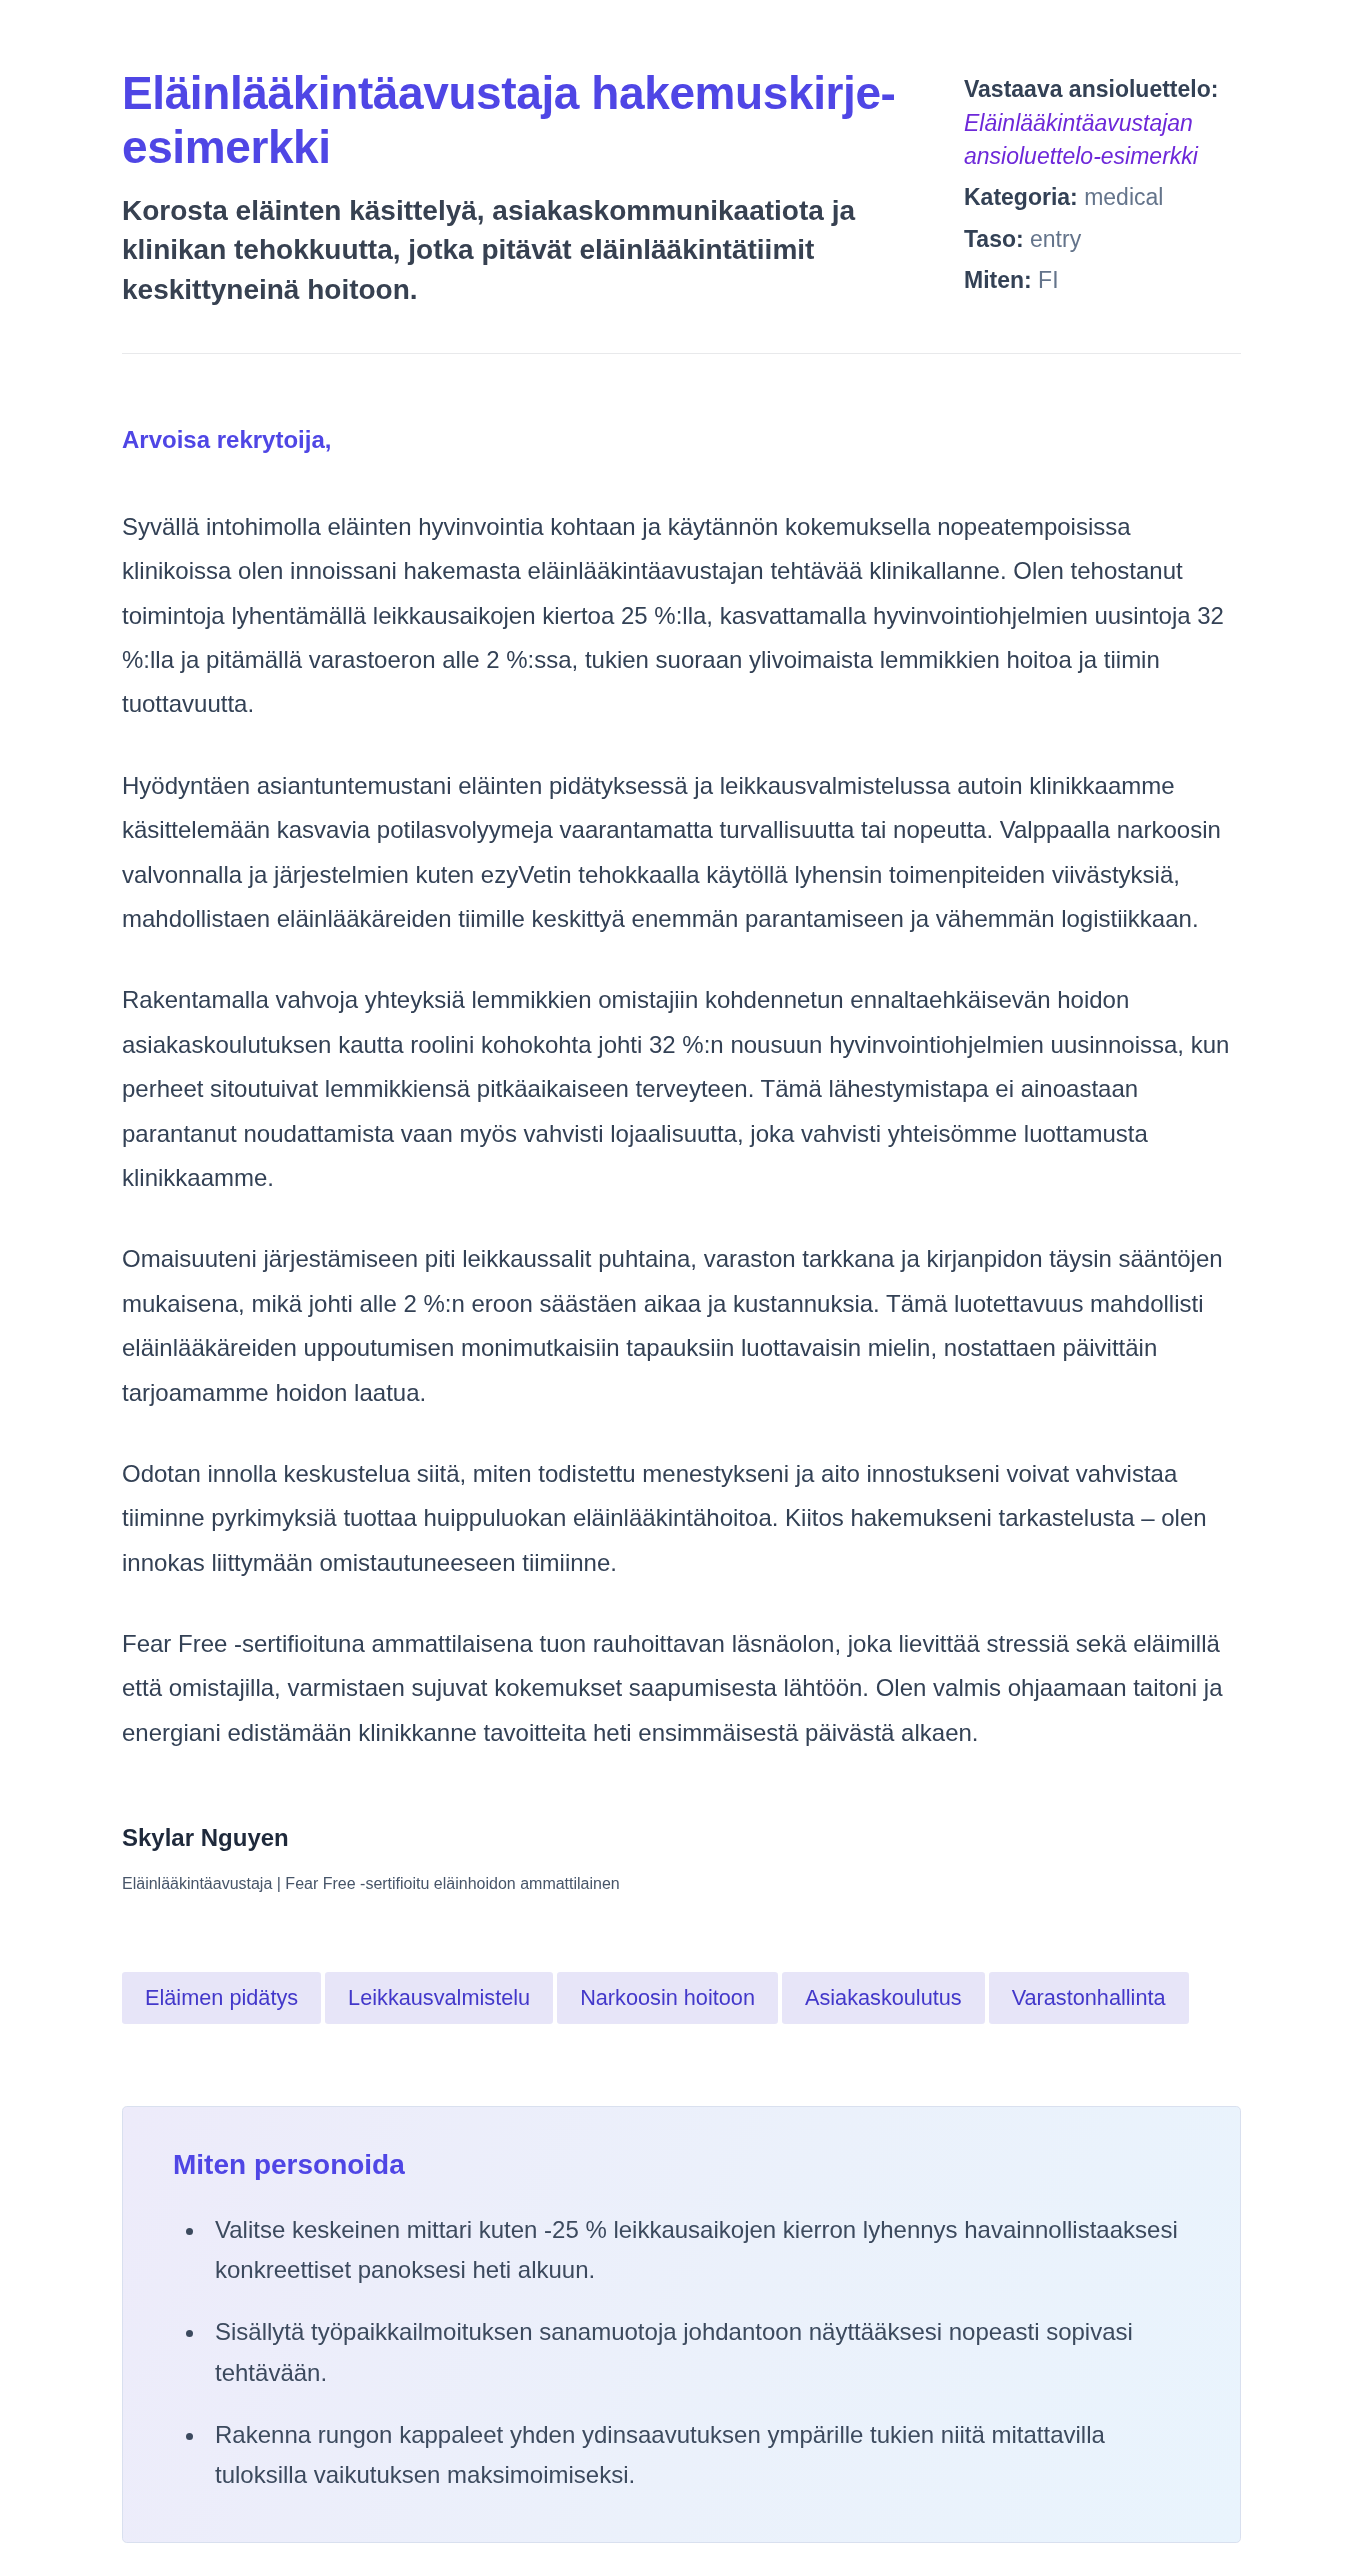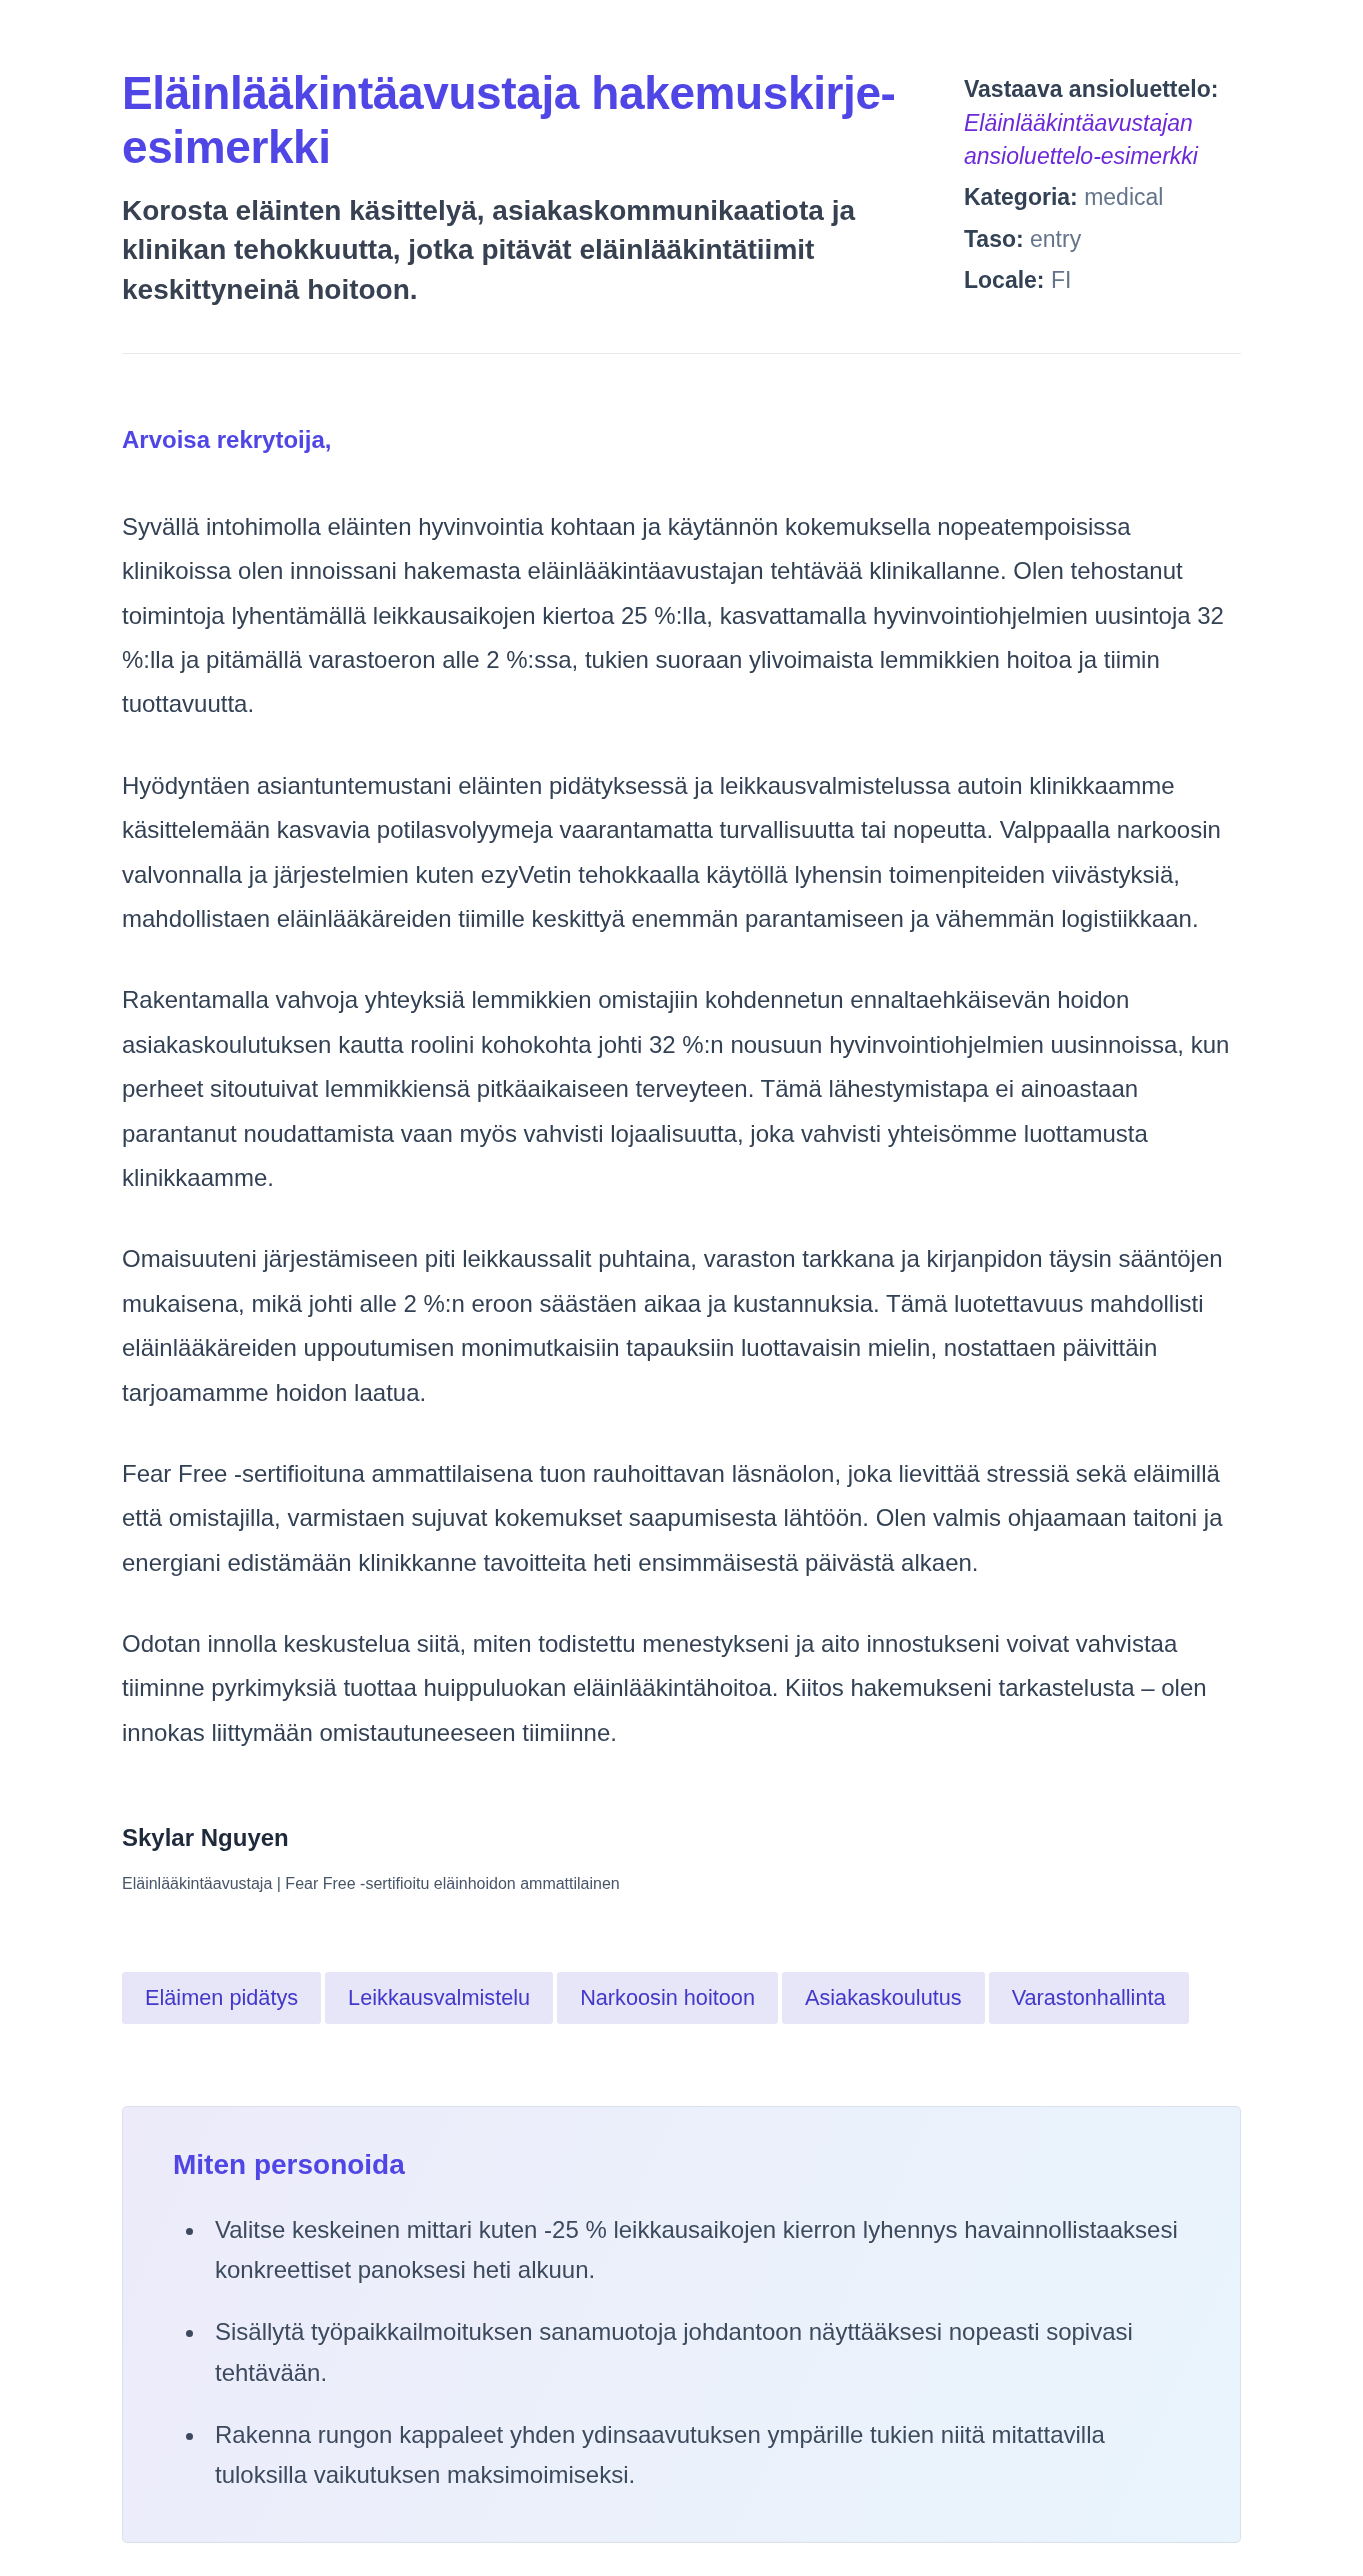--- a/index.html
+++ b/index.html
@@ -140,34 +140,34 @@
   <header class="header">
     <div class="header-left">
       <h1 class="page-title">Eläinlääkintäavustaja hakemuskirje-esimerkki</h1>
       <p class="page-subtitle">Korosta eläinten käsittelyä, asiakaskommunikaatiota ja klinikan tehokkuutta, jotka pitävät eläinlääkintätiimit keskittyneinä hoitoon.</p>
     </div>
     <aside class="meta">
       <div class="meta-label">Vastaava ansioluettelo:</div>
       <a class="meta-link">Eläinlääkintäavustajan ansioluettelo-esimerkki</a>
       <div class="meta-row"><span class="meta-label">Kategoria:</span><span class="meta-value">medical</span></div>
       <div class="meta-row"><span class="meta-label">Taso:</span><span class="meta-value">entry</span></div>
-      <div class="meta-row"><span class="meta-label">Locale:</span><span class="meta-value">FI</span></div>
+      <div class="meta-row"><span class="meta-label">Miten:</span><span class="meta-value">FI</span></div>
     </aside>
   </header>
 
   <hr class="divider">
 
   <section class="letter">
     <p class="greeting">Arvoisa rekrytoija,</p>
     <p class="para">Syvällä intohimolla eläinten hyvinvointia kohtaan ja käytännön kokemuksella nopeatempoisissa klinikoissa olen innoissani hakemasta eläinlääkintäavustajan tehtävää klinikallanne. Olen tehostanut toimintoja lyhentämällä leikkausaikojen kiertoa 25 %:lla, kasvattamalla hyvinvointiohjelmien uusintoja 32 %:lla ja pitämällä varastoeron alle 2 %:ssa, tukien suoraan ylivoimaista lemmikkien hoitoa ja tiimin tuottavuutta.</p>
     <p class="para">Hyödyntäen asiantuntemustani eläinten pidätyksessä ja leikkausvalmistelussa autoin klinikkaamme käsittelemään kasvavia potilasvolyymeja vaarantamatta turvallisuutta tai nopeutta. Valppaalla narkoosin valvonnalla ja järjestelmien kuten ezyVetin tehokkaalla käytöllä lyhensin toimenpiteiden viivästyksiä, mahdollistaen eläinlääkäreiden tiimille keskittyä enemmän parantamiseen ja vähemmän logistiikkaan.</p>
     <p class="para">Rakentamalla vahvoja yhteyksiä lemmikkien omistajiin kohdennetun ennaltaehkäisevän hoidon asiakaskoulutuksen kautta roolini kohokohta johti 32 %:n nousuun hyvinvointiohjelmien uusinnoissa, kun perheet sitoutuivat lemmikkiensä pitkäaikaiseen terveyteen. Tämä lähestymistapa ei ainoastaan parantanut noudattamista vaan myös vahvisti lojaalisuutta, joka vahvisti yhteisömme luottamusta klinikkaamme.</p>
     <p class="para">Omaisuuteni järjestämiseen piti leikkaussalit puhtaina, varaston tarkkana ja kirjanpidon täysin sääntöjen mukaisena, mikä johti alle 2 %:n eroon säästäen aikaa ja kustannuksia. Tämä luotettavuus mahdollisti eläinlääkäreiden uppoutumisen monimutkaisiin tapauksiin luottavaisin mielin, nostattaen päivittäin tarjoamamme hoidon laatua.</p>
+    <p class="para">Odotan innolla keskustelua siitä, miten todistettu menestykseni ja aito innostukseni voivat vahvistaa tiiminne pyrkimyksiä tuottaa huippuluokan eläinlääkintähoitoa. Kiitos hakemukseni tarkastelusta – olen innokas liittymään omistautuneeseen tiimiinne.</p>
     <p class="para">Fear Free -sertifioituna ammattilaisena tuon rauhoittavan läsnäolon, joka lievittää stressiä sekä eläimillä että omistajilla, varmistaen sujuvat kokemukset saapumisesta lähtöön. Olen valmis ohjaamaan taitoni ja energiani edistämään klinikkanne tavoitteita heti ensimmäisestä päivästä alkaen.</p>
-    <p class="para">Odotan innolla keskustelua siitä, miten todistettu menestykseni ja aito innostukseni voivat vahvistaa tiiminne pyrkimyksiä tuottaa huippuluokan eläinlääkintähoitoa. Kiitos hakemukseni tarkastelusta – olen innokas liittymään omistautuneeseen tiimiinne.</p>
     <p class="sig-name">Skylar Nguyen</p>
     <p class="sig-role">Eläinlääkintäavustaja | Fear Free -sertifioitu eläinhoidon ammattilainen</p>
   </section>
 
   <div class="tags">
     <span class="tag">Eläimen pidätys</span>
     <span class="tag">Leikkausvalmistelu</span>
     <span class="tag">Narkoosin hoitoon</span>
     <span class="tag">Asiakaskoulutus</span>
     <span class="tag">Varastonhallinta</span>

